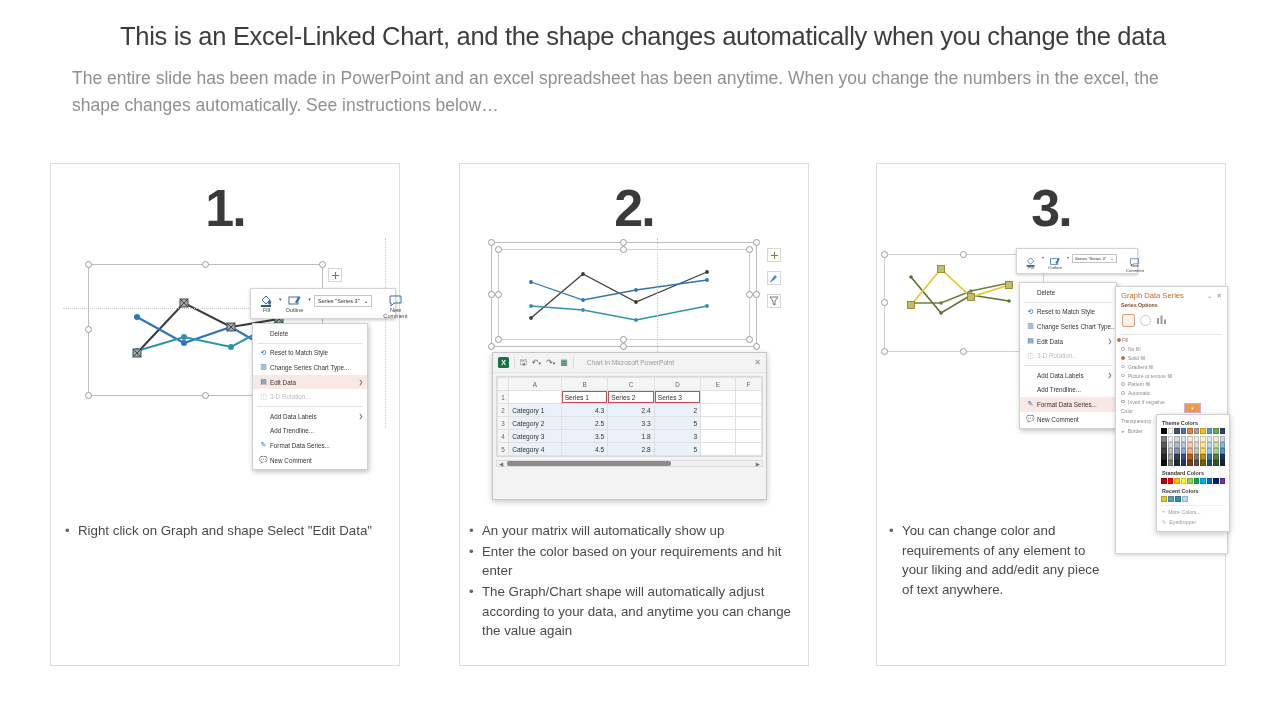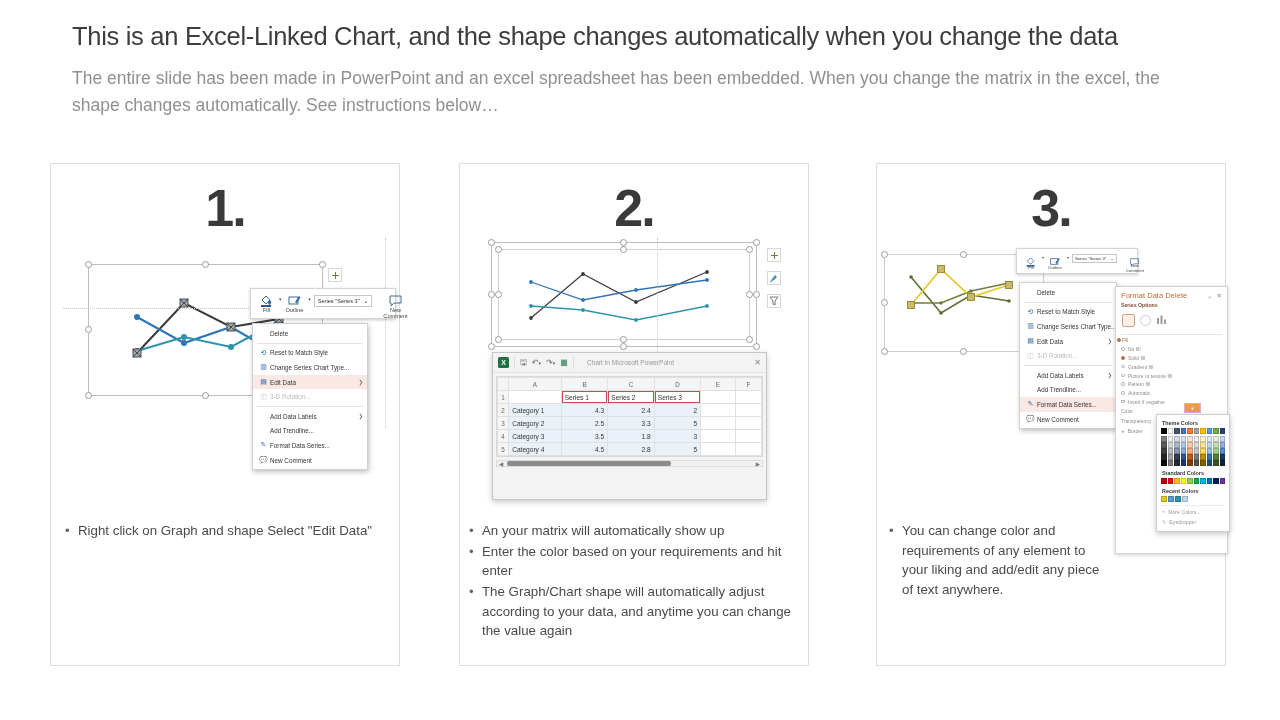--- a/index.html
+++ b/index.html
@@ -9,21 +9,21 @@
     background:#ffffff;
     font-family:"Liberation Sans", sans-serif;
     overflow:hidden;
     position:relative;
   }
 
   
   #header { position:absolute; left:72px; top:22px; width:1140px; }
   #slide-title {
     font-size:25.5px; color:#3d3d3d; font-weight:400;
-    letter-spacing:-0.3px; white-space:nowrap; line-height:1.15;
+    letter-spacing:-0.3px; white-space:nowrap; line-height:1.15;margin-left:48px;
   }
   #slide-subtitle {
     margin-top:14px; font-size:17.5px; color:#909090;
     line-height:1.5; width:1090px; font-weight:400;
   }
 
   
   .panel {
     position:absolute; top:163px; width:350px; height:503px;
     border:1px solid #dddddd; background:#fff;
@@ -175,21 +175,21 @@
     position:absolute; width:17px; height:10px; background:#ed9b53;
     border:1px solid #d8accf; z-index:29; display:flex; align-items:center;
     justify-content:center; font-size:5px; color:#fff;
   }
 </style>
 </head>
 <body>
 
 <div id="header">
   <div id="slide-title">This is an Excel-Linked Chart, and the shape changes automatically when you change the data</div>
-  <div id="slide-subtitle">The entire slide has been made in PowerPoint and an excel spreadsheet has been embedded. When you change the matrix in the excel, the shape changes automatically. See instructions below…</div>
+  <div id="slide-subtitle">The entire slide has been made in PowerPoint and an excel spreadsheet has been anytime. When you change the numbers in the excel, the shape changes automatically. See instructions below…</div>
 </div>
 
 <div class="panel" id="panel-1">
   <div class="panel-num">1.</div>
 </div>
 
 <div class="shot" id="p1-shot" style="left:88px; top:258px; width:300px; height:150px;">
 
   <div class="guideline" style="left:-25px; top:50px; width:330px; border-top-width:1px; border-left:0; border-right:0; border-bottom:0;"></div>
   <div class="guideline" style="left:297px; top:-20px; height:190px; border-left-width:1px; border-top:0; border-right:0; border-bottom:0;"></div>
@@ -617,21 +617,21 @@
         <span class="ctx-lbl">Format Data Series...</span>
       </div>
       <div class="ctx-item">
         <span class="ctx-ico">💬</span>
         <span class="ctx-lbl">New Comment</span>
       </div>
     </div>
 
   <div class="fpane" style="left:231px; top:38px; width:113px; height:268px;">
     <div class="fp-head">
-      <span class="fp-title">Format Data Delete</span>
+      <span class="fp-title">Graph Data Series</span>
       <span class="fp-btn">⌄</span>
       <span class="fp-btn">✕</span>
     </div>
     <div class="fp-sub">Series Options</div>
     <div class="fp-icons">
       <span style="display:inline-block;width:13px;height:13px;border:1px solid #d9a07c;background:#fdf0e8;border-radius:2px;"></span>
       <span style="display:inline-block;width:11px;height:11px;border:1px solid #c9c9c9;border-radius:50%;"></span>
       <span style="display:inline-block;">
         <svg width="11" height="11" viewBox="0 0 11 11">
             <rect x="1" y="4" width="2" height="6" fill="#9b9b9b"></rect>

